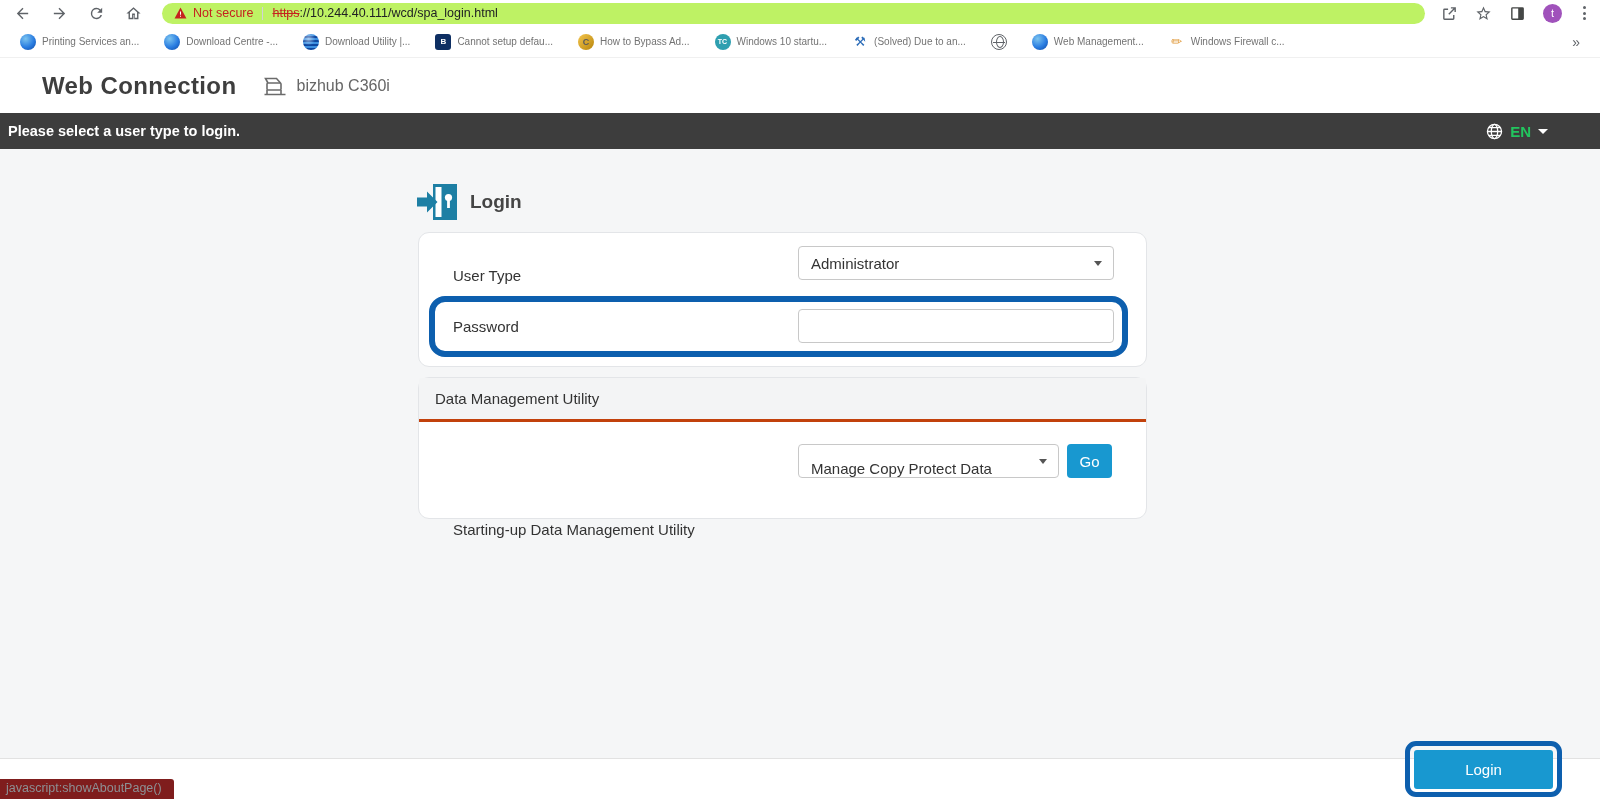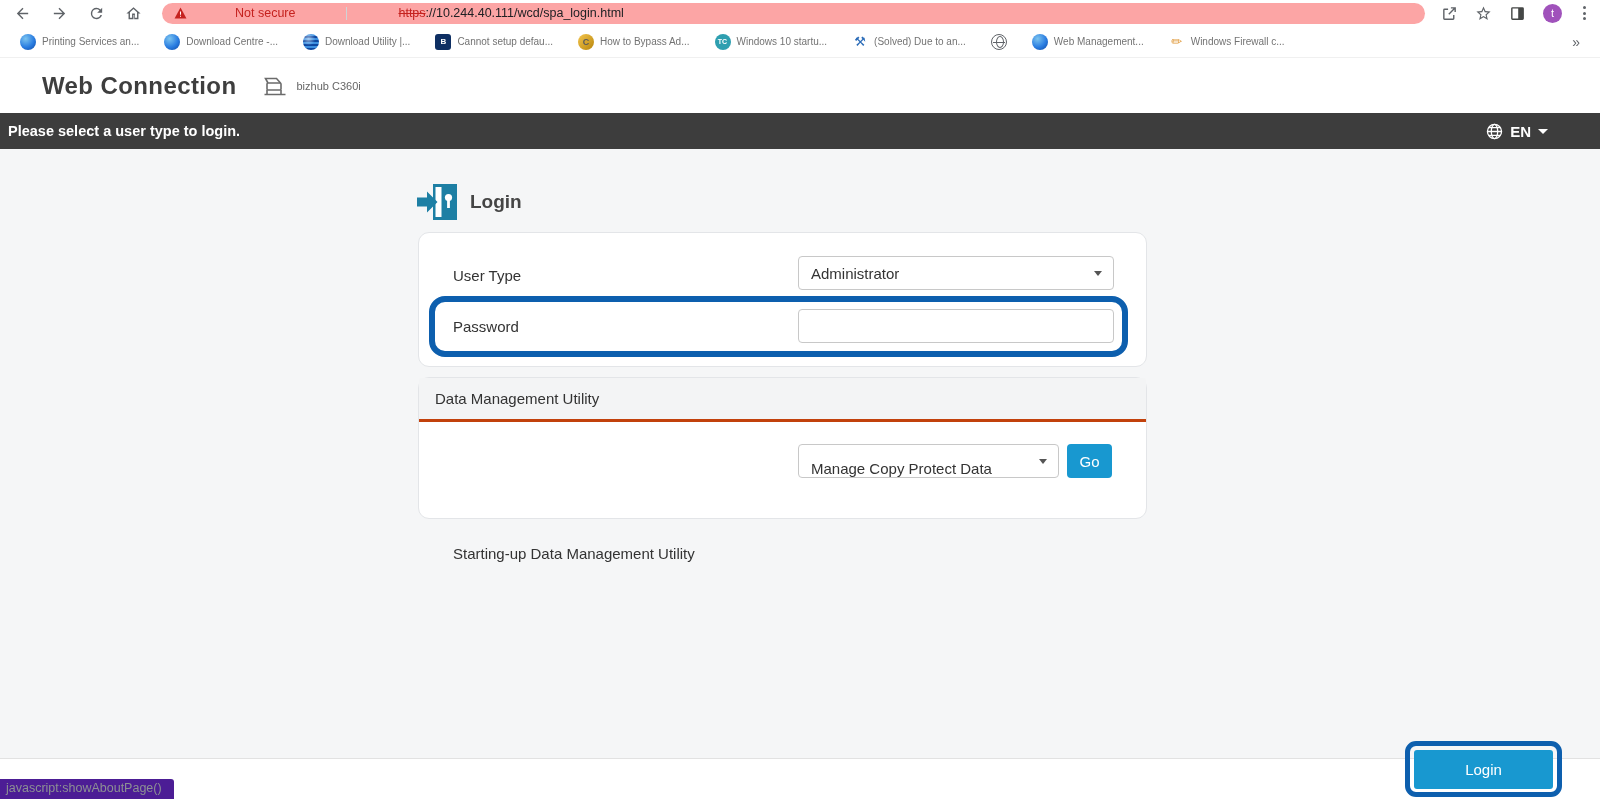--- a/index.html
+++ b/index.html
@@ -4,22 +4,22 @@
 <style>
   * { margin:0; padding:0; box-sizing:border-box; }
   html,body { width:1600px; height:812px; }
   body { font-family:"Liberation Sans", sans-serif; background:#fff; }
   .screen { position:relative; width:1600px; height:812px; overflow:hidden; background:#fff; }
 
   
   .toolbar { position:absolute; left:0; top:0; width:1600px; height:26px; background:#fff;
              display:flex; align-items:center; padding:0 10px 0 14px; }
   .nav-icon { width:17px; height:17px; margin-right:20px; flex:0 0 auto; cursor:pointer; }
-  .omnibox { flex:1; height:21px; background:#fca5a5; border-radius:11px; display:flex;
-             align-items:center; padding:0 12px; margin-right:16px; min-width:0; overflow:hidden;gap:42px; }
+  .omnibox { flex:1; height:21px; background:#bef264; border-radius:11px; display:flex;
+             align-items:center; padding:0 12px; margin-right:16px; min-width:0; overflow:hidden; }
   .warn-icon { width:13px; height:12px; margin-right:6px; flex:0 0 auto; }
   .not-secure { color:#c5221f; font-size:12.5px; white-space:nowrap; }
   .omni-divider { width:1px; height:13px; background:#d0d3d6; margin:0 9px; flex:0 0 auto; }
   .url-text { font-size:12.5px; color:#202124; white-space:nowrap; }
   .url-scheme { color:#c5221f; text-decoration:line-through; }
   .toolbar-right { display:flex; align-items:center; gap:17px; flex:0 0 auto; }
   .tr-icon { width:17px; height:17px; cursor:pointer; }
   .avatar { width:19px; height:19px; border-radius:50%; background:#a052bb; color:#fff;
             font-size:11px; display:flex; align-items:center; justify-content:center; cursor:pointer; }
   .dots { display:flex; flex-direction:column; gap:2.5px; padding:2px 4px; cursor:pointer; }
@@ -49,28 +49,28 @@
       margin-left:-3px; border:1px solid #5f6368; border-radius:50%; }
   .gray-globe-icon::after { content:""; position:absolute; top:50%; left:1px; right:1px; height:0;
       border-top:1px solid #5f6368; }
   .bm-overflow { color:#5f6368; font-size:14px; flex:0 0 auto; cursor:pointer; padding:0 4px; }
 
   
   .site-header { position:absolute; left:0; top:58px; width:1600px; height:55px; background:#fff;
                  display:flex; align-items:center; padding-left:42px; }
   .logo { font-size:24px; font-weight:600; color:#3e3e3e; letter-spacing:.4px; }
   .device { display:flex; align-items:center; gap:8px; margin-left:26px; }
-  .device-name { font-size:11px; color:#666; }
+  .device-name { font-size:16px; color:#666; }
 
   
   .banner { position:absolute; left:0; top:113px; width:1600px; height:36px; background:#3d3d3d;
             display:flex; align-items:center; justify-content:space-between; padding:0 52px 0 8px; }
   .banner-msg { color:#fff; font-size:14.5px; font-weight:600; }
   .lang { display:flex; align-items:center; gap:7px; cursor:pointer; }
-  .lang-code { color:#ffffff; font-size:15px; font-weight:600; }
+  .lang-code { color:#22c55e; font-size:15px; font-weight:600; }
   .caret-down { width:0; height:0; border-left:5px solid transparent; border-right:5px solid transparent;
                 border-top:5px solid #fff; }
 
   
   .content-bg { position:absolute; left:0; top:149px; width:1600px; height:609px; background:#f5f6f7; }
   .login-heading { position:absolute; left:417px; top:184px; display:flex; align-items:center; gap:11px; }
   .login-title { font-size:19px; font-weight:700; color:#454545; }
 
   .card { position:absolute; background:#fff; border:1px solid #e3e5e8; border-radius:11px; }
   .card1 { left:418px; top:232px; width:729px; height:135px; }
@@ -95,21 +95,21 @@
   .highlight { position:absolute; border:6px solid #0d5fae; border-radius:16px; pointer-events:none; }
   .hl-password { left:429px; top:296px; width:699px; height:61px; }
   .hl-login { left:1405px; top:741px; width:157px; height:56px; border-width:5px; border-radius:11px; }
 
   
   .footer-bar { position:absolute; left:0; top:758px; width:1600px; height:54px; background:#fff;
                 border-top:1px solid #e2e2e2; }
   .login-btn { position:absolute; left:1414px; top:750px; width:139px; height:39px; background:#1898d0;
                color:#fff; border:none; border-radius:3px; font-size:15px; cursor:pointer;
                font-family:"Liberation Sans", sans-serif; }
-  .status-bubble { position:absolute; left:0; top:779px; background:#4c1d95; color:#8d9094;
+  .status-bubble { position:absolute; left:0; top:779px; background:#7f1d1d; color:#8d9094;
                    font-size:12.5px; padding:2px 12px 4px 6px; border-top-right-radius:3px; }
 </style>
 </head>
 <body>
 
 <div class="screen">
 
   <div class="toolbar">
     <svg class="nav-icon" viewBox="0 0 24 24">
       <path d="M20 11H7.8l5.6-5.6L12 4l-8 8 8 8 1.4-1.4L7.8 13H20z" fill="#5f6368"></path>
@@ -234,33 +234,33 @@
       <rect x="18.5" y="3" width="6" height="30" fill="#ffffff"></rect>
       <circle cx="31.5" cy="13.5" r="3.6" fill="#ffffff"></circle>
       <rect x="30.1" y="15.5" width="2.8" height="8.5" fill="#ffffff"></rect>
       <polygon points="0,13.5 10,13.5 10,7.5 20.5,18 10,28.5 10,22.5 0,22.5" fill="#1d7fa4"></polygon>
     </svg>
     <span class="login-title">Login</span>
   </div>
 
   <div class="card card1">
     <span class="field-label" style="top:34px;">User Type</span>
-    <div class="select" style="left:379px; top:23px; width:316px;">
+    <div class="select" style="left:379px; top:13px; width:316px;">
       <span>Administrator</span>
       <span class="sel-caret"></span>
     </div>
     <span class="field-label" style="top:85px;">Password</span>
     <input class="pw-input" type="password" value="" style="">
   </div>
 
   <div class="highlight hl-password"></div>
 
   <div class="card card2">
     <div class="card2-header">Data Management Utility</div>
-    <span class="field-label" style="top:143px;margin-top:24px;">Starting-up Data Management Utility</span>
+    <span class="field-label" style="top:143px;">Starting-up Data Management Utility</span>
     <div class="select" style="left:379px; top:66px; width:261px;align-items:flex-end;">
       <span>Manage Copy Protect Data</span>
       <span class="sel-caret"></span>
     </div>
     <button class="go-btn">Go</button>
   </div>
 
   <div class="footer-bar"></div>
   <button class="login-btn">Login</button>
   <div class="highlight hl-login"></div>

